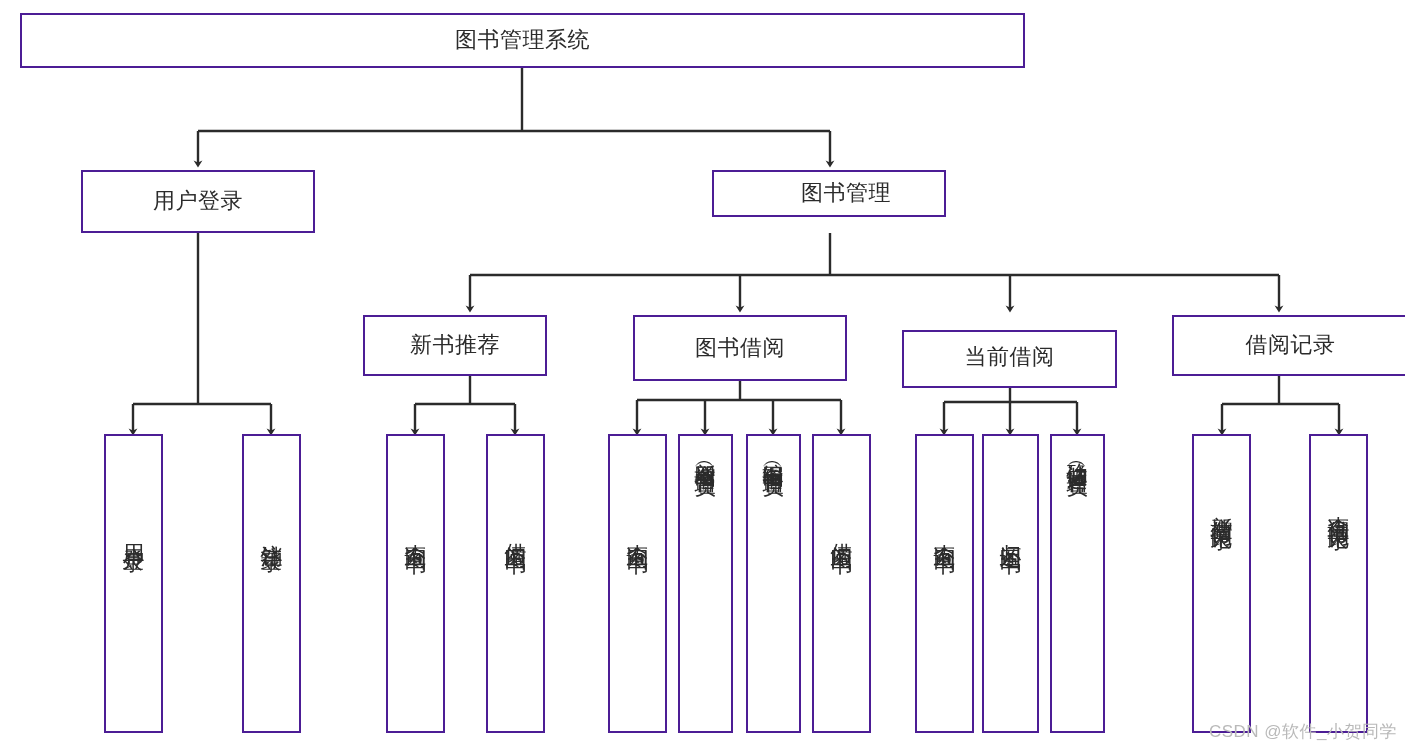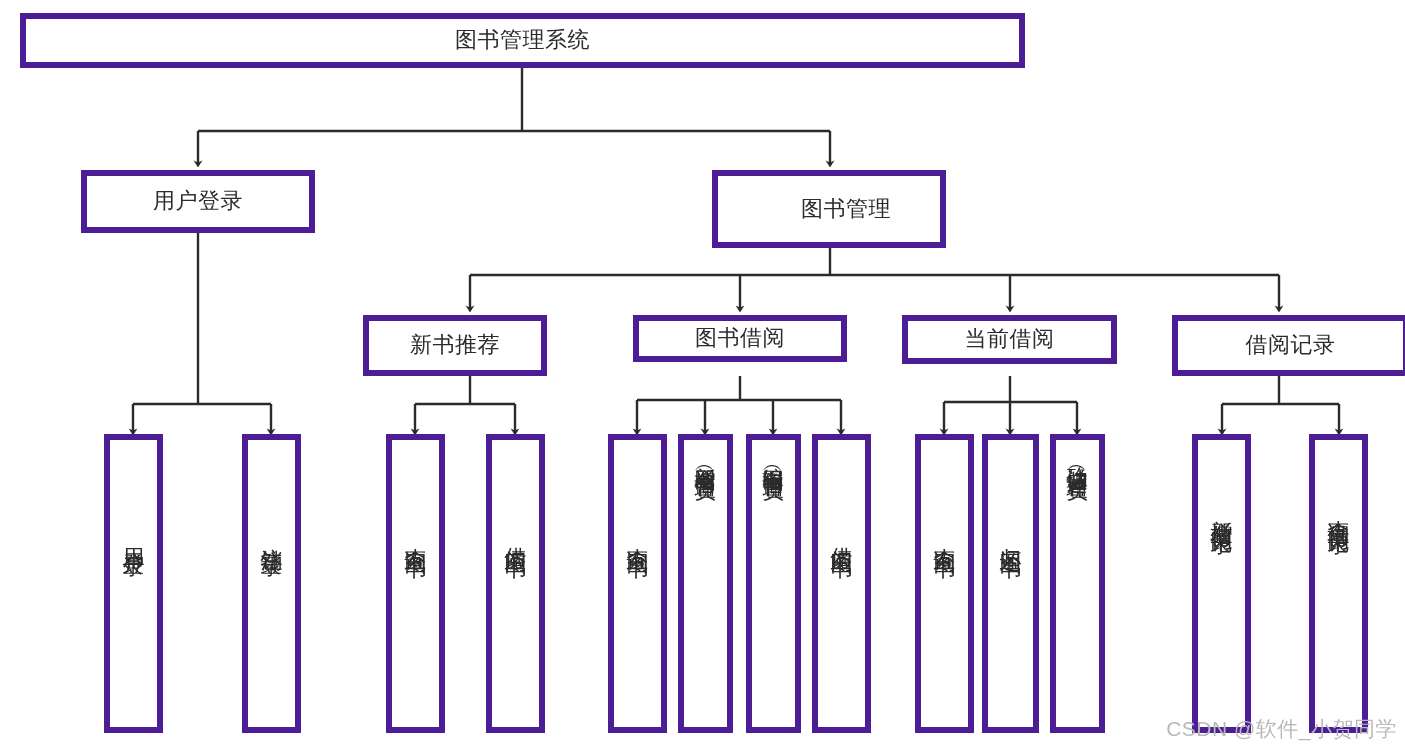--- a/index.html
+++ b/index.html
@@ -23,21 +23,21 @@
     left: 0;
     top: 0;
     width: 1405px;
     height: 747px;
     pointer-events: none;
   }
   .node {
     position: absolute;
     box-sizing: border-box;
     background: #ffffff;
-    border: 6px solid #4c1d95;
+    border: 2px solid #4c1d95;
     display: flex;
     align-items: center;
     justify-content: center;
     color: #2b2b2b;
     z-index: 2;
   }
   .node .label {
     display: block;
     text-align: center;
     line-height: 1.12;
@@ -75,21 +75,21 @@
   .node.v .label.midshort {
     margin-top: 58px;
   }
   .node.v .label.top {
     margin-top: 6px;
   }
   #watermark {
     position: absolute;
     right: 8px;
     bottom: 4px;
-    font-size: 21px;
+    font-size: 17px;
     color: #b9b9b9;
     letter-spacing: 0.5px;
     z-index: 3;
     white-space: nowrap;
   }
 </style>
 </head>
 <body>
 
 <div id="canvas">
@@ -144,31 +144,31 @@
     </g>
   </svg>
 
   <div class="node h root" style="left:20px; top:13px; width:1005px; height:55px;">
     <span class="label">图书管理系统</span>
   </div>
 
   <div class="node h" style="left:81px; top:170px; width:234px; height:63px;">
     <span class="label">用户登录</span>
   </div>
-  <div class="node h" style="left:712px; top:170px; width:234px; height:78px;padding-left:34px;">
+  <div class="node h" style="left:712px; top:170px; width:234px; height:47px;padding-left:34px;">
     <span class="label">图书管理</span>
   </div>
 
   <div class="node h" style="left:363px; top:315px; width:184px; height:61px;">
     <span class="label">新书推荐</span>
   </div>
-  <div class="node h" style="left:633px; top:315px; width:214px; height:47px;">
+  <div class="node h" style="left:633px; top:315px; width:214px; height:66px;">
     <span class="label">图书借阅</span>
   </div>
-  <div class="node h" style="left:902px; top:315px; width:215px; height:49px;">
+  <div class="node h" style="left:902px; top:330px; width:215px; height:58px;font-family:Liberation Mono, monospace;">
     <span class="label">当前借阅</span>
   </div>
   <div class="node h" style="left:1172px; top:315px; width:237px; height:61px;">
     <span class="label">借阅记录</span>
   </div>
 
   <div class="node v" style="left:104px; top:434px; width:59px; height:299px;">
     <span class="label mid">用户登录</span>
   </div>
   <div class="node v" style="left:242px; top:434px; width:59px; height:299px;">

